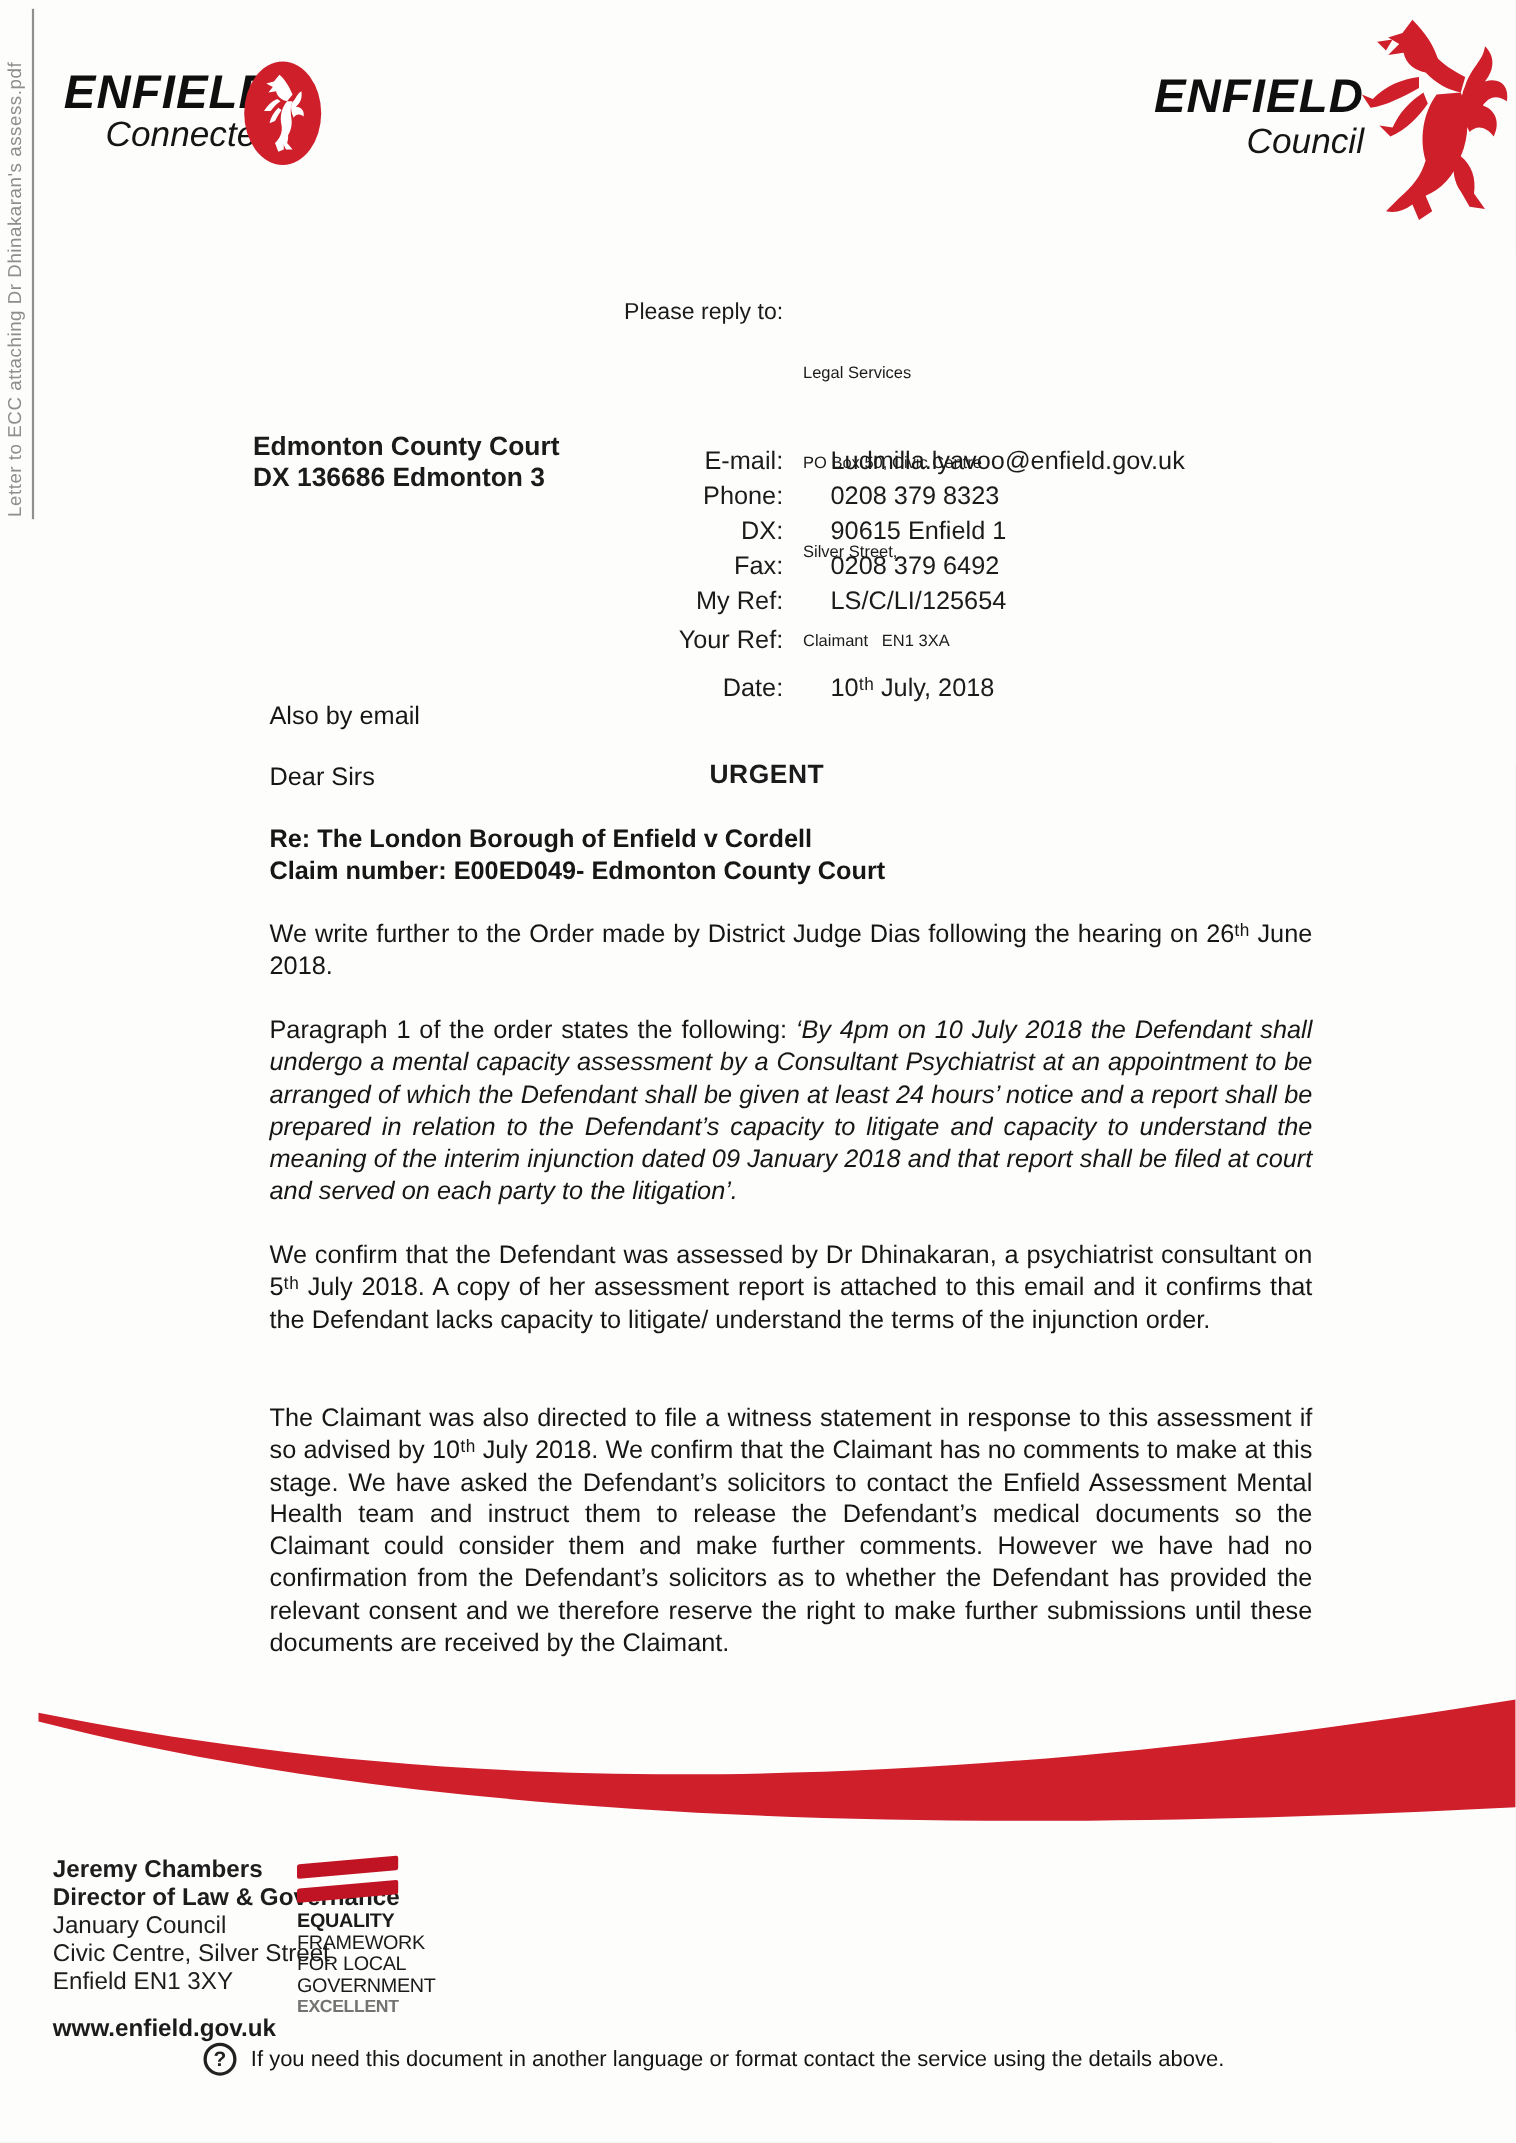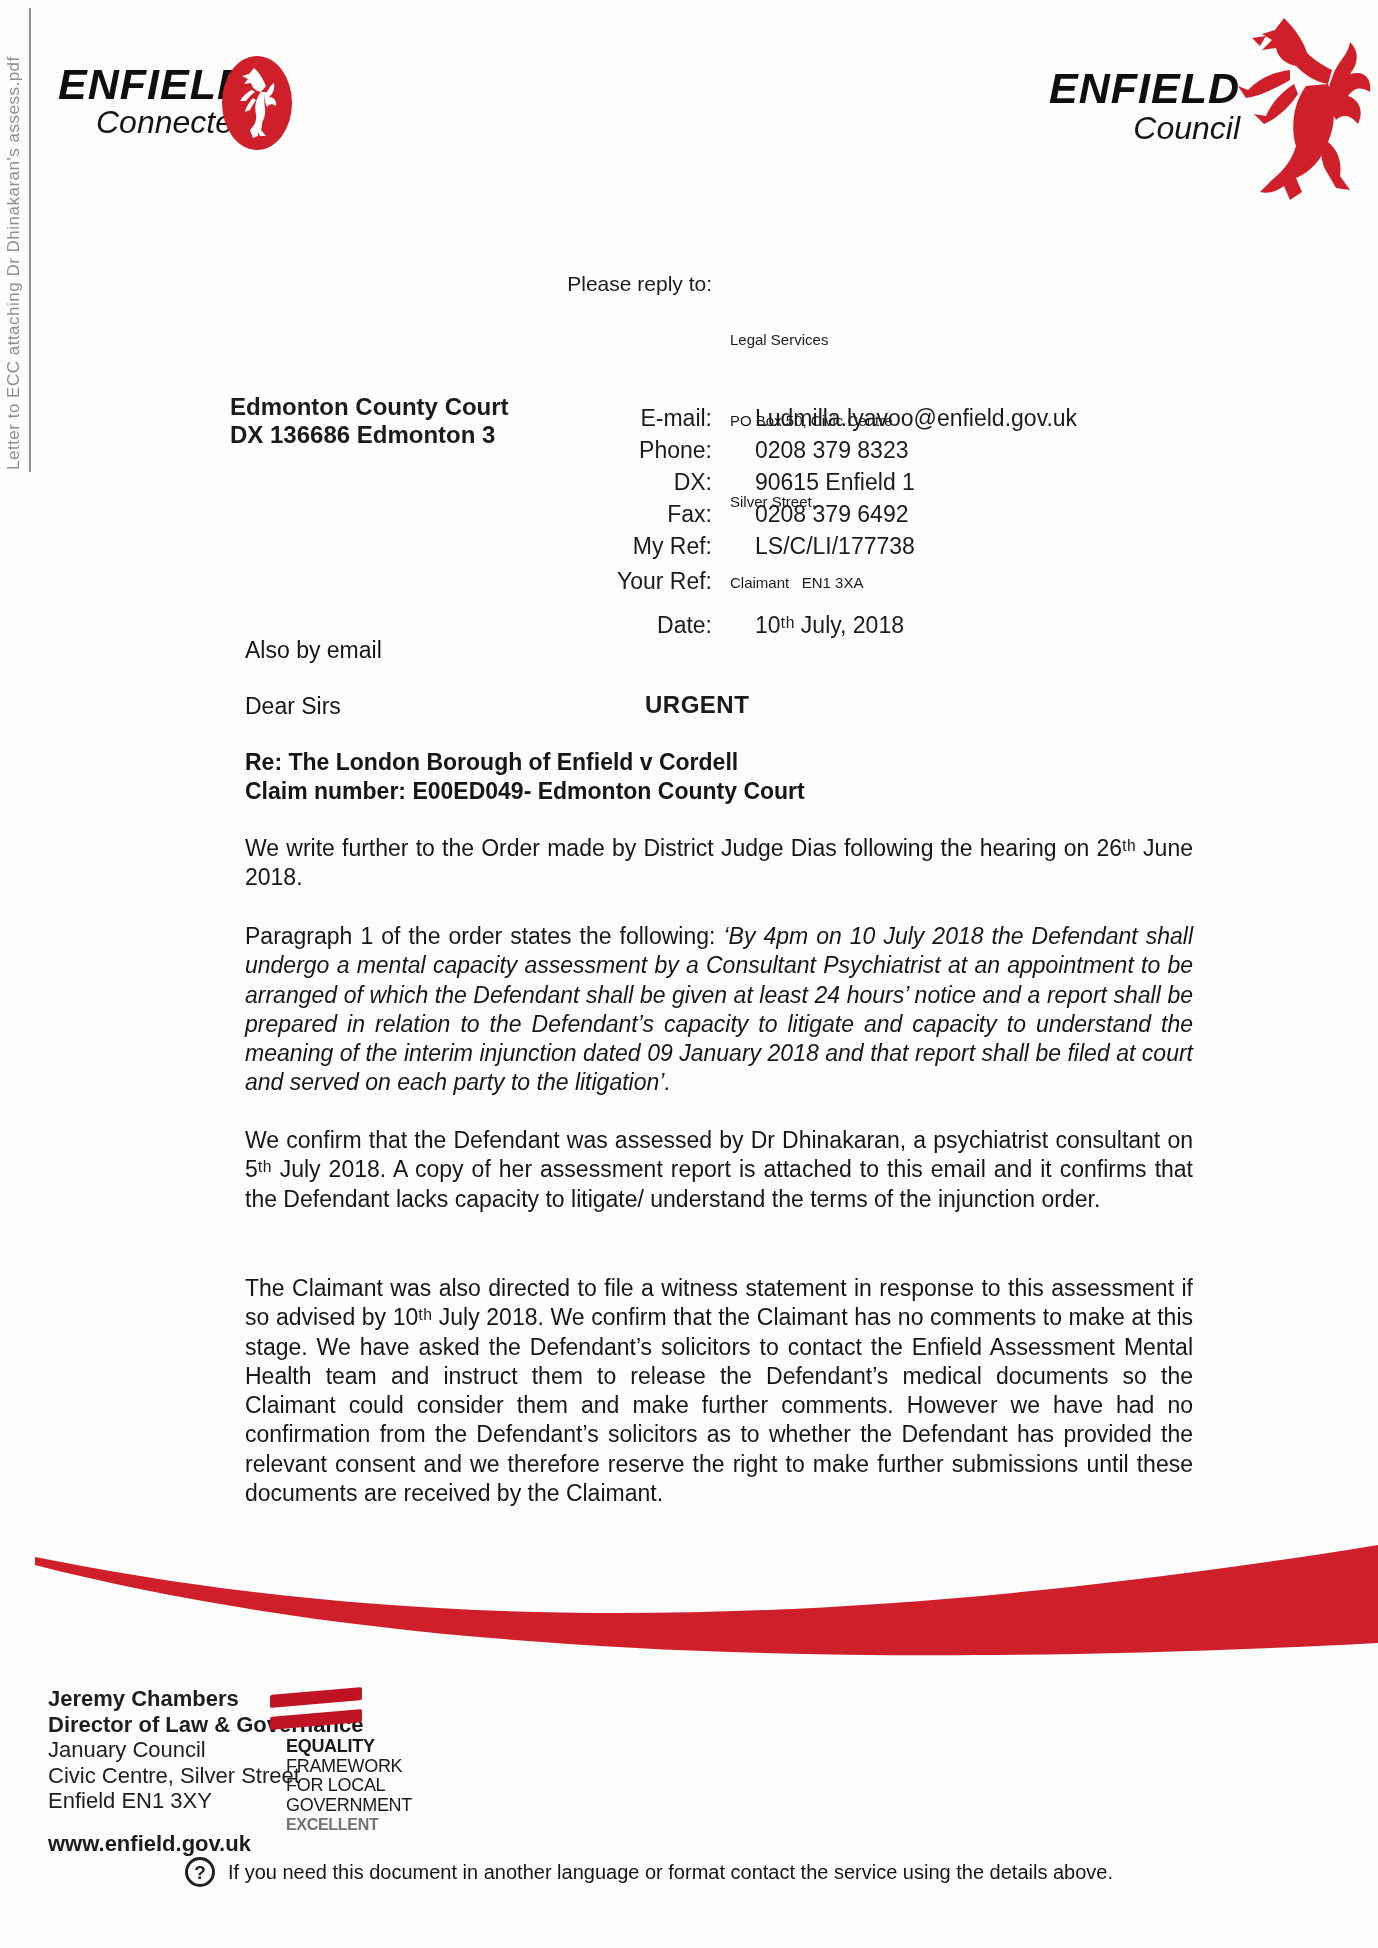--- a/index.html
+++ b/index.html
@@ -38,21 +38,21 @@
   .urgent{position:absolute;left:645px;top:691px;font-size:24px;font-weight:bold;letter-spacing:.5px;}
   
   .swoosh{position:absolute;left:0;top:1535px;}
   
   .sig{position:absolute;left:48px;top:1686px;font-size:22px;line-height:25.5px;color:#1d1d1d;}
   .sig .b{font-weight:bold;}
   .website{position:absolute;left:48px;top:1831px;font-size:22px;font-weight:bold;}
   .eq-bar{position:absolute;left:270px;width:92px;height:13px;background:#c01425;transform:skewY(-5deg);border-radius:2px;}
   .eq-bar1{top:1691px;}
   .eq-bar2{top:1713px;}
-  .eq-txt{position:absolute;left:270px;top:1737px;font-size:18px;line-height:19.5px;letter-spacing:-.3px;color:#1a1a1a;margin-left:16px;}
+  .eq-txt{position:absolute;left:270px;top:1737px;font-size:18px;line-height:19.5px;letter-spacing:-.3px;color:#1a1a1a;}
   .eq-txt .t1{font-weight:bold;}
   .eq-txt .t5{font-weight:bold;color:#737373;font-size:16px;}
   .help-icon{
     position:absolute;left:185px;top:1857px;width:30px;height:30px;border:3px solid #222;
     border-radius:50%;box-sizing:border-box;text-align:center;line-height:25px;
     font-size:19px;font-weight:bold;color:#222;
   }
   .help-text{position:absolute;left:228px;top:1861px;font-size:20px;color:#141414;}
 </style>
 </head>
@@ -121,21 +121,21 @@
   <div class="crow" style="top:469px">
     <span class="clabel">DX:</span>
     <span class="cvalue">90615 Enfield 1</span>
   </div>
   <div class="crow" style="top:501px">
     <span class="clabel">Fax:</span>
     <span class="cvalue">0208 379 6492</span>
   </div>
   <div class="crow" style="top:533px">
     <span class="clabel">My Ref:</span>
-    <span class="cvalue">LS/C/LI/177738</span>
+    <span class="cvalue">LS/C/LI/125654</span>
   </div>
   <div class="crow" style="top:568px">
     <span class="clabel">Your Ref:</span>
     <span class="cvalue"></span>
   </div>
   <div class="crow" style="top:612px">
     <span class="clabel">Date:</span>
     <span class="cvalue">10ᵗʰ July, 2018</span>
   </div>
 

